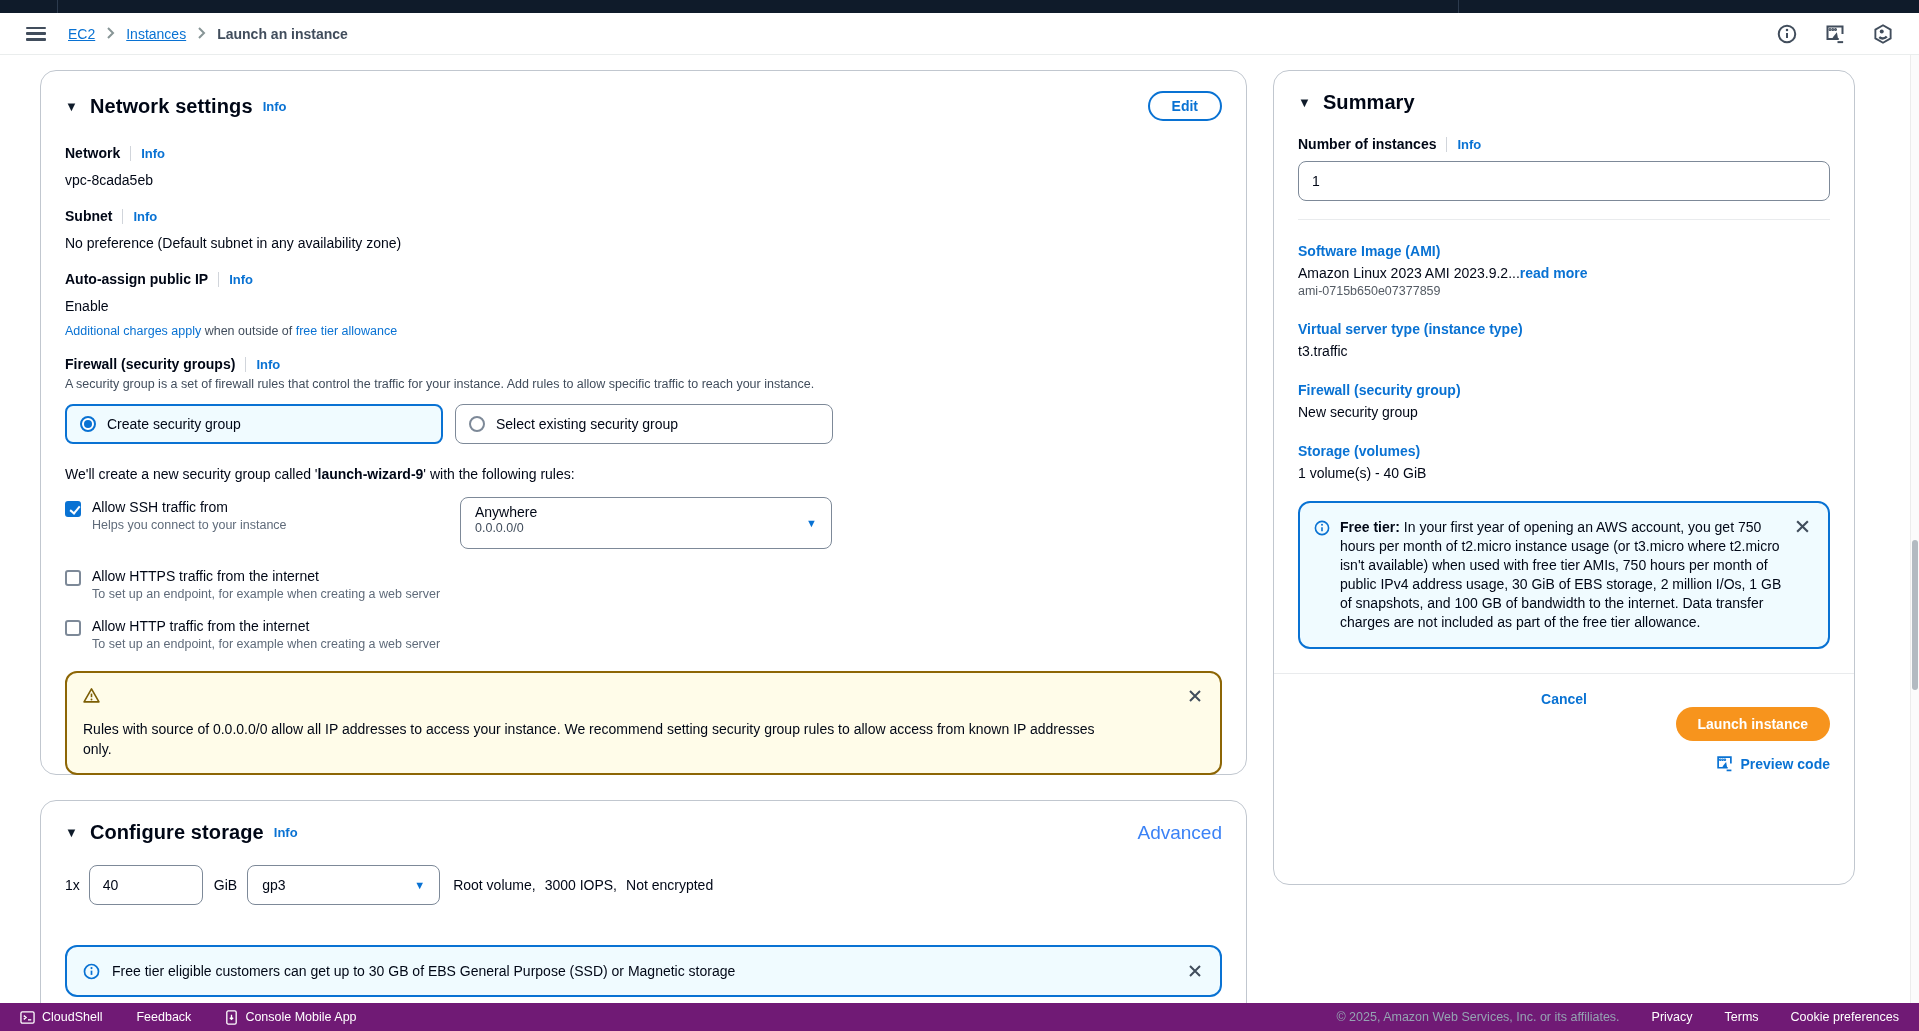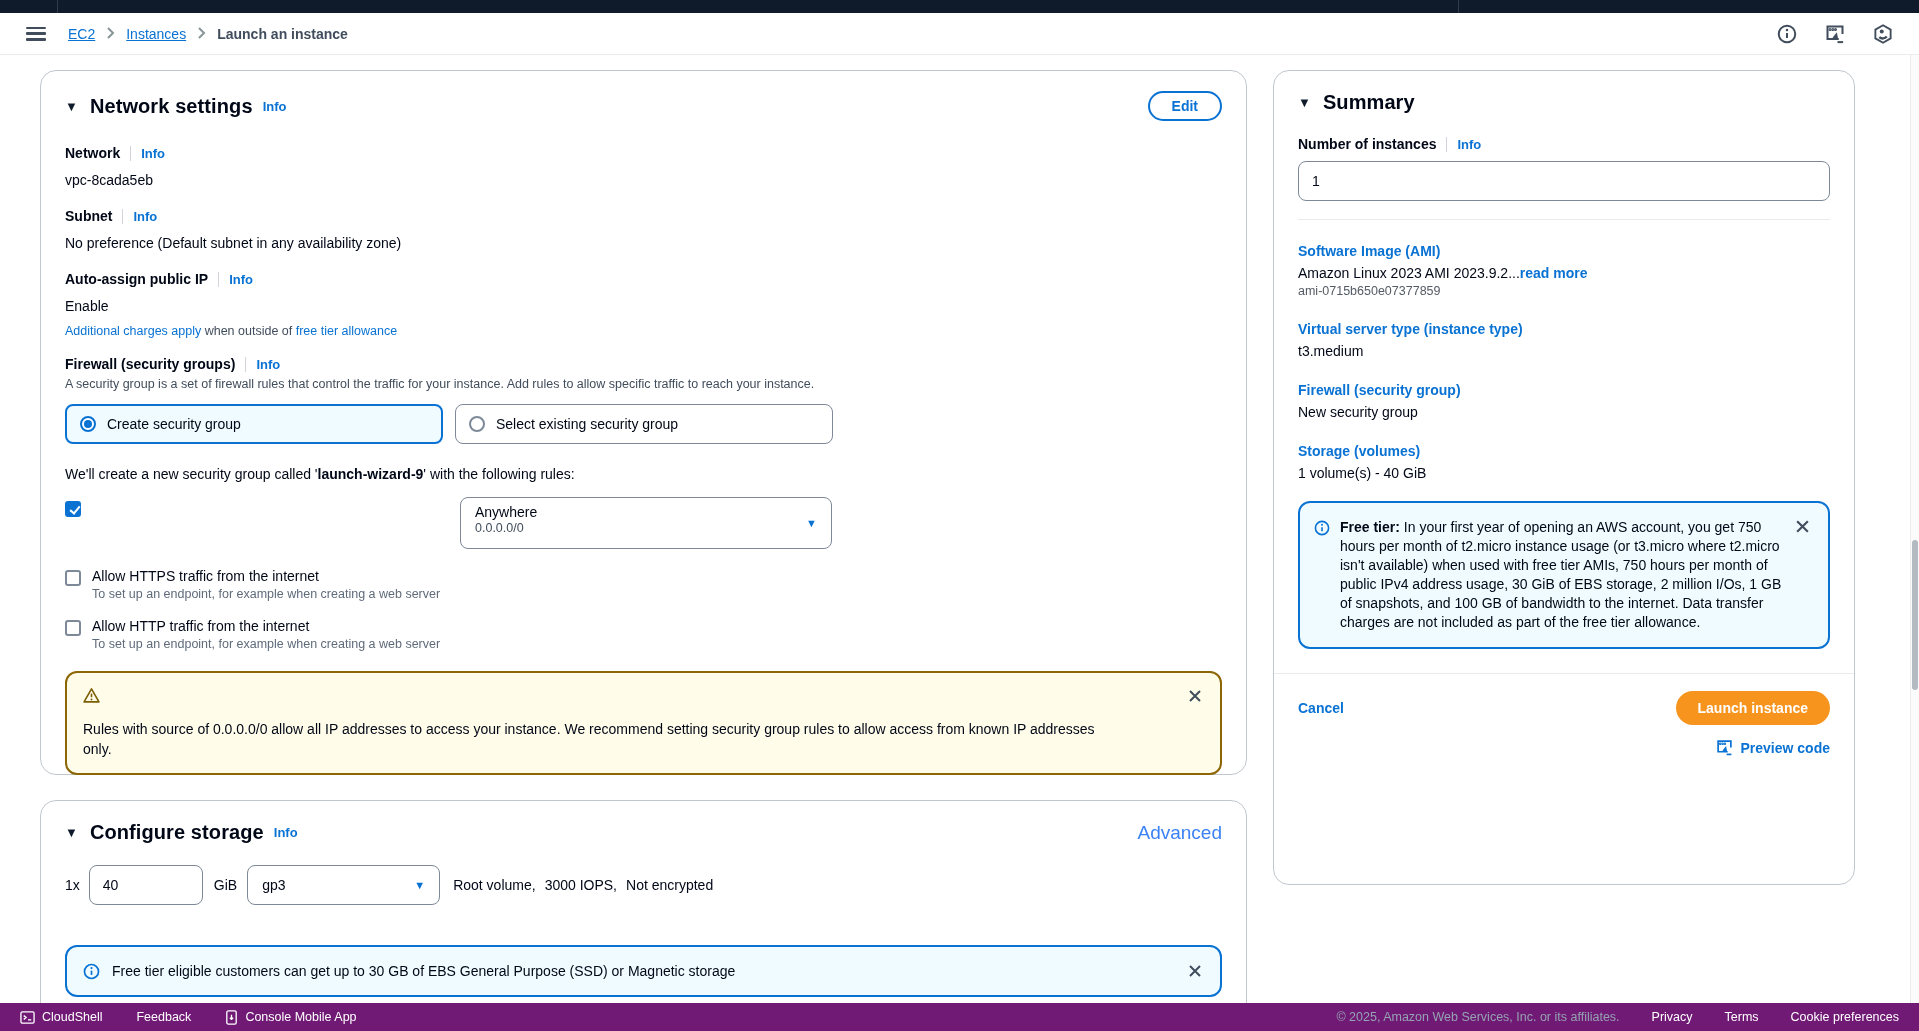--- a/index.html
+++ b/index.html
@@ -98,21 +98,21 @@
                font-size:14px; font-family:inherit; margin-top:9px; color:#000716; }
   .hdiv { border:none; border-top:1px solid #e9ebed; margin-top:18px; }
   .sum-heading { color:#0972d3; font-size:14px; font-weight:700; margin-top:23px; cursor:pointer; }
   .sum-line { font-size:14px; color:#000716; margin-top:6px; }
   .sum-sub { font-size:12.5px; color:#545b64; margin-top:3px; }
   .read-more { color:#0972d3; font-weight:700; cursor:pointer; }
   .freetier-box { margin-top:20px; border:2px solid #0972d3; background:#f0fbff; border-radius:12px;
                   padding:15px 40px 15px 14px; display:flex; gap:10px; position:relative; }
   .freetier-text { font-size:14px; line-height:1.36; color:#000716; }
   .freetier-text b { font-weight:700; }
-  .sum-actions { display:flex; align-items:center; margin-top:17px; }
+  .sum-actions { display:flex; align-items:center; margin-top:17px;flex-direction:column; }
   .cancel-link { color:#0972d3; font-size:14px; font-weight:700; cursor:pointer; }
   .launch-btn { margin-left:auto; background:#f7941d; color:#fff; border:none; border-radius:20px;
                 padding:9px 22px; font-size:14px; font-weight:700; cursor:pointer; font-family:inherit; }
   .preview-row { display:flex; justify-content:flex-end; margin-top:14px; }
   .preview-link { display:flex; align-items:center; gap:8px; color:#0972d3; font-size:14px; font-weight:700; cursor:pointer; }
 
   
   .footer { position:absolute; left:0; bottom:0; width:100%; height:28px; background:#701a75; z-index:10;
             display:flex; align-items:center; padding:0 20px; color:#fff; font-size:12.5px; }
   .foot-item { display:flex; align-items:center; gap:7px; cursor:pointer; margin-right:34px; }
@@ -233,20 +233,24 @@
         <span>Select existing security group</span>
       </div>
     </div>
 
     <div class="sg-sentence">
       <span>We'll create a new security group called '</span><b>launch-wizard-9</b><span>' with the following rules:</span>
     </div>
 
     <div class="rule-row" style="min-height:52px">
       <span class="cb checked"></span>
+      <div class="rule-main">
+        <div class="rule-label">Allow SSH traffic from</div>
+        <div class="rule-sub">Helps you connect to your instance</div>
+      </div>
       <div class="rule-select">
         <div class="l1">Anywhere</div>
         <div class="l2">0.0.0.0/0</div>
         <span class="sel-caret">▼</span>
       </div>
     </div>
 
     <div class="rule-row">
       <span class="cb"></span>
       <div class="rule-main">
@@ -335,21 +339,21 @@
 
     <hr class="hdiv">
 
     <div class="sum-heading">Software Image (AMI)</div>
     <div class="sum-line">
       <span>Amazon Linux 2023 AMI 2023.9.2...</span><span class="read-more">read more</span>
     </div>
     <div class="sum-sub">ami-0715b650e07377859</div>
 
     <div class="sum-heading">Virtual server type (instance type)</div>
-    <div class="sum-line">t3.medium</div>
+    <div class="sum-line">t3.traffic</div>
 
     <div class="sum-heading">Firewall (security group)</div>
     <div class="sum-line">New security group</div>
 
     <div class="sum-heading">Storage (volumes)</div>
     <div class="sum-line">1 volume(s) - 40 GiB</div>
 
     <div class="freetier-box">
       <span class="i-ic" style="margin-top:2px">
         <svg width="16" height="16" viewBox="0 0 16 16">

